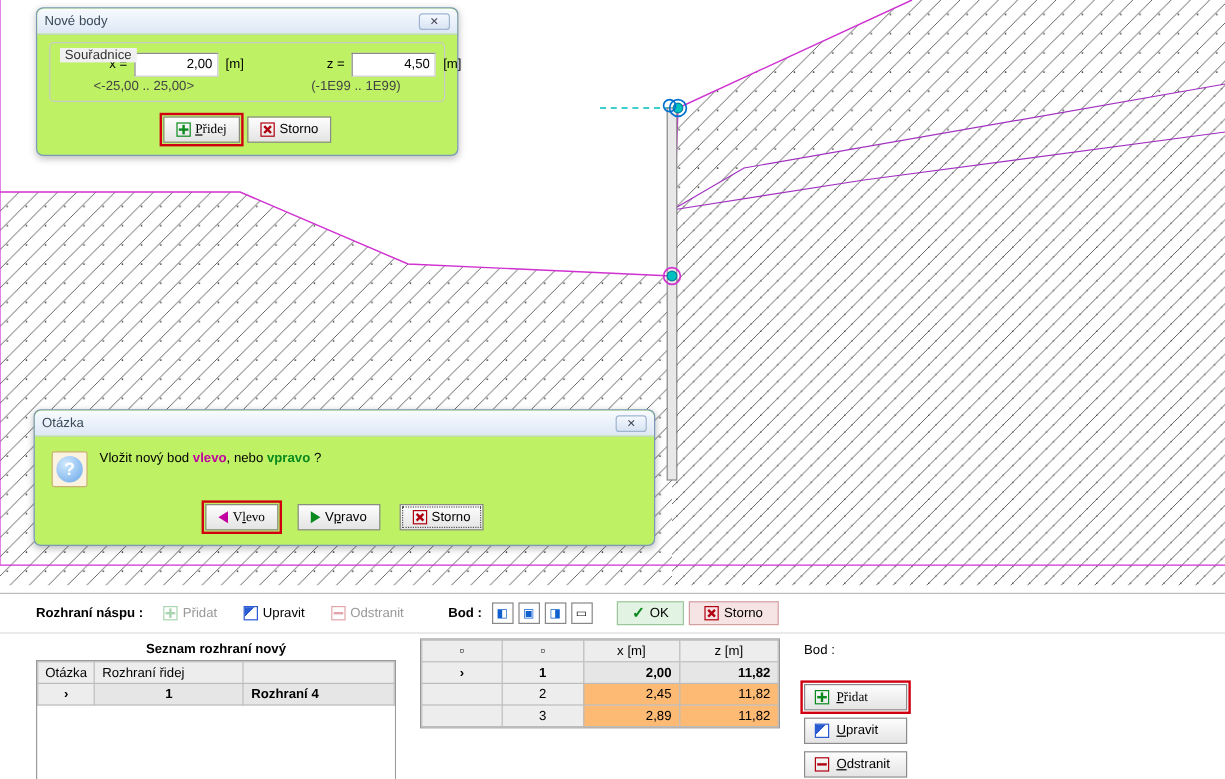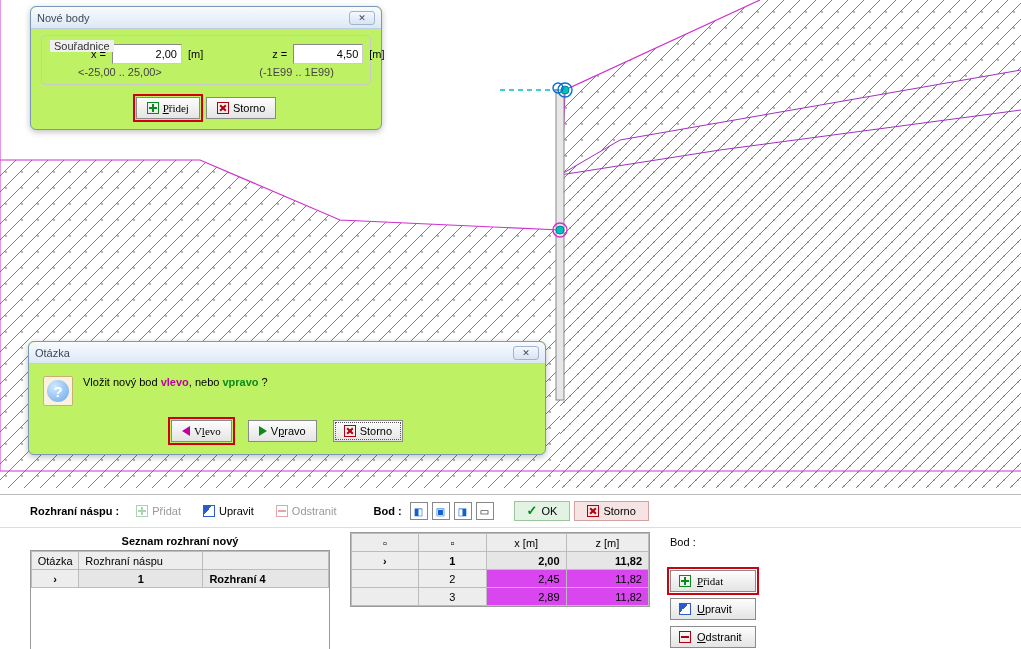--- a/index.html
+++ b/index.html
@@ -51,21 +51,21 @@
   .sqbtn{width:18px;height:18px;border:1px solid #888;background:#fff;display:inline-flex;align-items:center;justify-content:center;font-size:10px;}
   .okbtn{background:#e3f3e3;border:1px solid #9cc79c;padding:0 12px;height:20px;display:inline-flex;align-items:center;gap:4px;}
   .stornobtn{background:#f6e3e3;border:1px solid #d4a0a0;padding:0 12px;height:20px;display:inline-flex;align-items:center;gap:4px;}
   .lists { display:flex; gap:20px; padding:4px 30px 10px; align-items:flex-start; }
   .list-block { }
   .list-title { text-align:center; font-weight:bold; padding:3px 0; }
   .grid { border:1px solid #9a9a9a; }
   .grid table{border-collapse:collapse;}
   .grid th,.grid td{border:1px solid #bcbcbc;font-weight:normal;}
   .grid th{background:#ededed;height:18px;}
-  .grid td{height:18px;background:#d946ef;}
+  .grid td{height:18px;background:#fdba74;}
   .row-sel td{background:#e6e6e6;font-weight:bold;}
   .rowhdr{width:24px;text-align:center;background:#ededed !important;}
   .numcell{text-align:right;padding:0 6px;}
   .left-grid{width:300px;} .left-grid .c1{width:60px;text-align:center;} .left-grid .c2{width:222px;padding-left:6px;text-align:left;}
   .right-grid{width:300px;} .right-grid th,.right-grid td{width:120px;}
   .side-buttons{display:flex;flex-direction:column;gap:6px;margin-top:22px;}
   .side-buttons .sb{display:inline-flex;align-items:center;gap:6px;width:86px;height:22px;padding:0 8px;border:1px solid #8a8a8a;background:linear-gradient(to bottom,#fdfdfd,#e4e4e4);}
 </style>
 </head>
 <body>
@@ -211,21 +211,21 @@
   </div>
 
   <div class="lists">
     <div class="list-block">
       <div class="list-title">Seznam rozhraní nový</div>
       <div class="grid left-grid">
         <table>
           <tbody>
               <tr>
                 <th class="c1">Otázka</th>
-                <th class="c2">Rozhraní náspu</th>
+                <th class="c2">Rozhraní řidej</th>
                 <th style="width:16px"></th>
               </tr>
           <tr class="row-sel">
             <td class="rowhdr">›</td>
             <td class="c1" style="text-align:center;">1</td>
             <td class="c2">Rozhraní 4</td>
           </tr>
           <tr>
                 <td colspan="3" style="height:72px;background:#fff;border:none;"></td>
               </tr>

